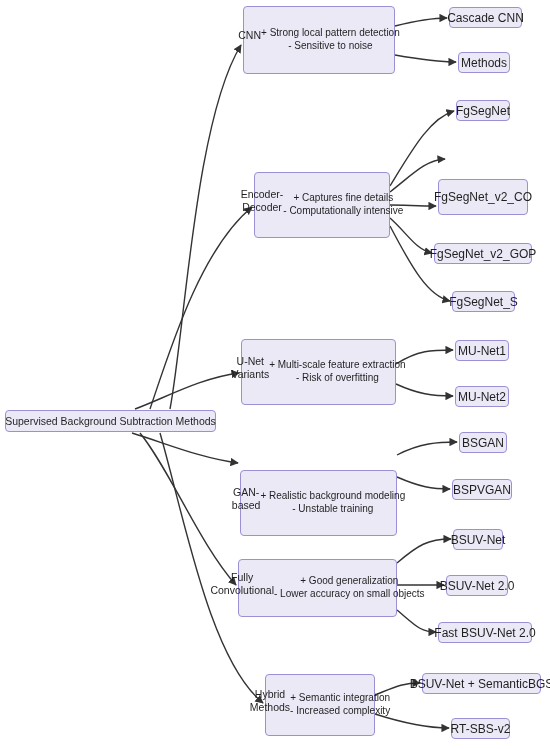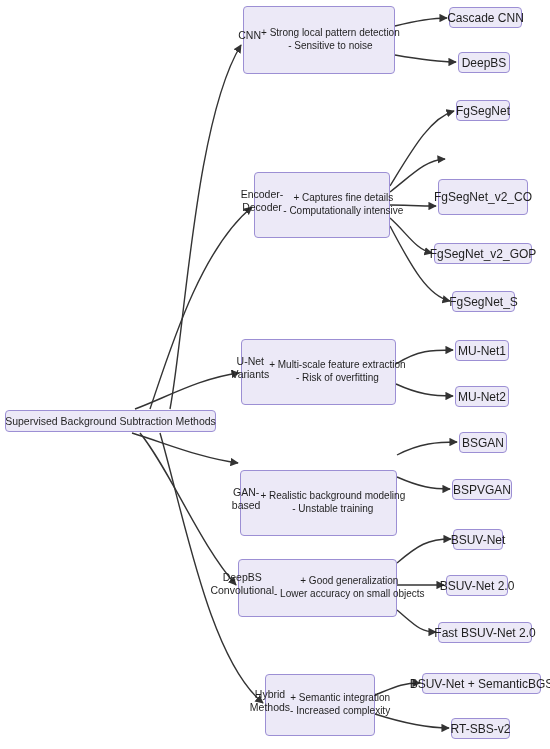--- a/index.html
+++ b/index.html
@@ -116,21 +116,21 @@
     <span class="cat-title">CNN</span>
     <span class="cat-lines">
       <span class="cat-line">+ Strong local pattern detection</span>
       <span class="cat-line">- Sensitive to noise</span>
     </span>
   </div>
   <div class="node node-leaf" style="left:449px; top:7px; width:73px; height:21px;">
     <span>Cascade CNN</span>
   </div>
   <div class="node node-leaf" style="left:458px; top:52px; width:52px; height:21px;">
-    <span>DeepBS</span>
+    <span>Methods</span>
   </div>
 
   <div class="node node-cat" style="left:254px; top:172px; width:136px; height:66px;">
     <span class="cat-title">Encoder-Decoder</span>
     <span class="cat-lines">
       <span class="cat-line">+ Captures fine details</span>
       <span class="cat-line">- Computationally intensive</span>
     </span>
   </div>
   <div class="node node-leaf" style="left:456px; top:100px; width:54px; height:21px;">
@@ -171,21 +171,21 @@
     </span>
   </div>
   <div class="node node-leaf" style="left:459px; top:432px; width:48px; height:21px;">
     <span>BSGAN</span>
   </div>
   <div class="node node-leaf" style="left:452px; top:479px; width:60px; height:21px;">
     <span>BSPVGAN</span>
   </div>
 
   <div class="node node-cat" style="left:238px; top:559px; width:159px; height:58px;">
-    <span class="cat-title">DeepBS Convolutional</span>
+    <span class="cat-title">Fully Convolutional</span>
     <span class="cat-lines">
       <span class="cat-line">+ Good generalization</span>
       <span class="cat-line">- Lower accuracy on small objects</span>
     </span>
   </div>
   <div class="node node-leaf" style="left:453px; top:529px; width:50px; height:21px;">
     <span>BSUV-Net</span>
   </div>
   <div class="node node-leaf" style="left:446px; top:575px; width:62px; height:21px;">
     <span>BSUV-Net 2.0</span>

